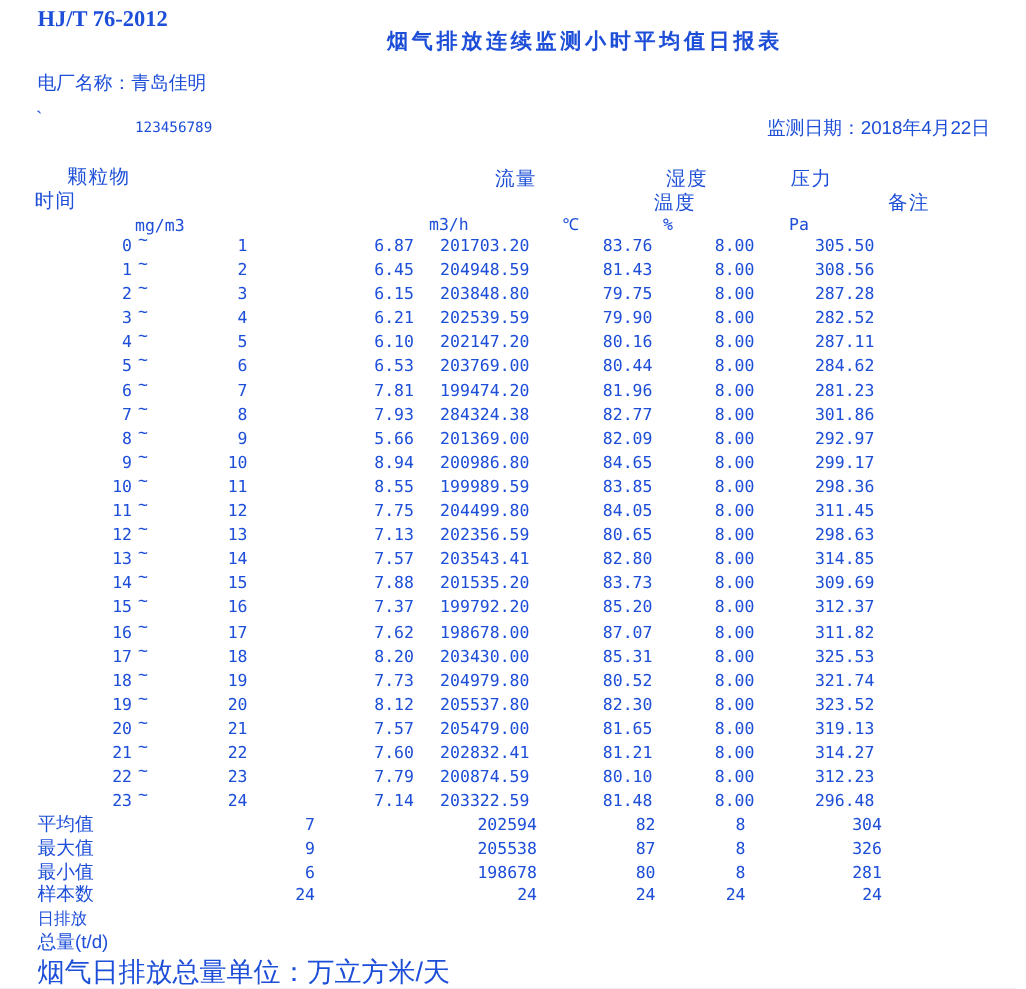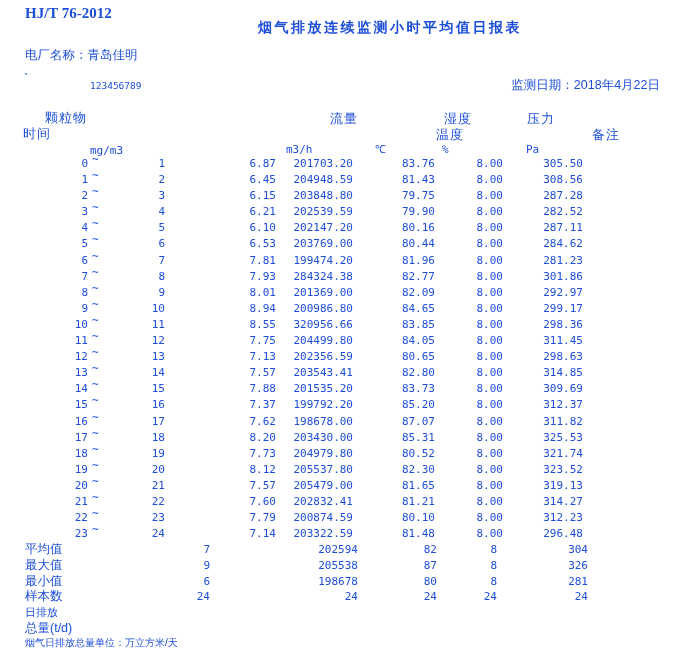--- a/index.html
+++ b/index.html
@@ -65,21 +65,21 @@
     font-size:11px;text-align:right;white-space:nowrap;
   }
   .s-pm{left:150px;width:60px;}
   .s-flow{left:278px;width:80px;}
   .s-temp{left:377px;width:60px;}
   .s-hum{left:437px;width:60px;}
   .s-press{left:518px;width:70px;}
 
   .emis1{left:25px;top:605px;font-size:11px;}
   .emis2{left:25px;top:620px;font-size:12.5px;}
-  .footnote{left:25px;top:636px;font-size:10px;}
+  .footnote{left:25px;top:636px;font-size:18px;}
 </style>
 </head>
 <body>
 
 <div class="sheet">
 
   <div class="abs std">HJ/T 76-2012</div>
   <div class="abs title">烟气排放连续监测小时平均值日报表</div>
   <div class="abs plant">电厂名称：青岛佳明</div>
   <div class="abs mark">`</div>
@@ -178,42 +178,42 @@
         <span class="c-pm">7.93</span>
         <span class="c-flow">284324.38</span>
         <span class="c-temp">82.77</span>
         <span class="c-hum">8.00</span>
         <span class="c-press">301.86</span>
       </div>
       <div class="row">
         <span class="c-start">8</span>
         <span class="c-tilde">~</span>
         <span class="c-end">9</span>
-        <span class="c-pm">8.01</span>
+        <span class="c-pm">5.66</span>
         <span class="c-flow">201369.00</span>
         <span class="c-temp">82.09</span>
         <span class="c-hum">8.00</span>
         <span class="c-press">292.97</span>
       </div>
       <div class="row">
         <span class="c-start">9</span>
         <span class="c-tilde">~</span>
         <span class="c-end">10</span>
         <span class="c-pm">8.94</span>
         <span class="c-flow">200986.80</span>
         <span class="c-temp">84.65</span>
         <span class="c-hum">8.00</span>
         <span class="c-press">299.17</span>
       </div>
       <div class="row">
         <span class="c-start">10</span>
         <span class="c-tilde">~</span>
         <span class="c-end">11</span>
         <span class="c-pm">8.55</span>
-        <span class="c-flow">320956.66</span>
+        <span class="c-flow">199989.59</span>
         <span class="c-temp">83.85</span>
         <span class="c-hum">8.00</span>
         <span class="c-press">298.36</span>
       </div>
       <div class="row">
         <span class="c-start">11</span>
         <span class="c-tilde">~</span>
         <span class="c-end">12</span>
         <span class="c-pm">7.75</span>
         <span class="c-flow">204499.80</span>

